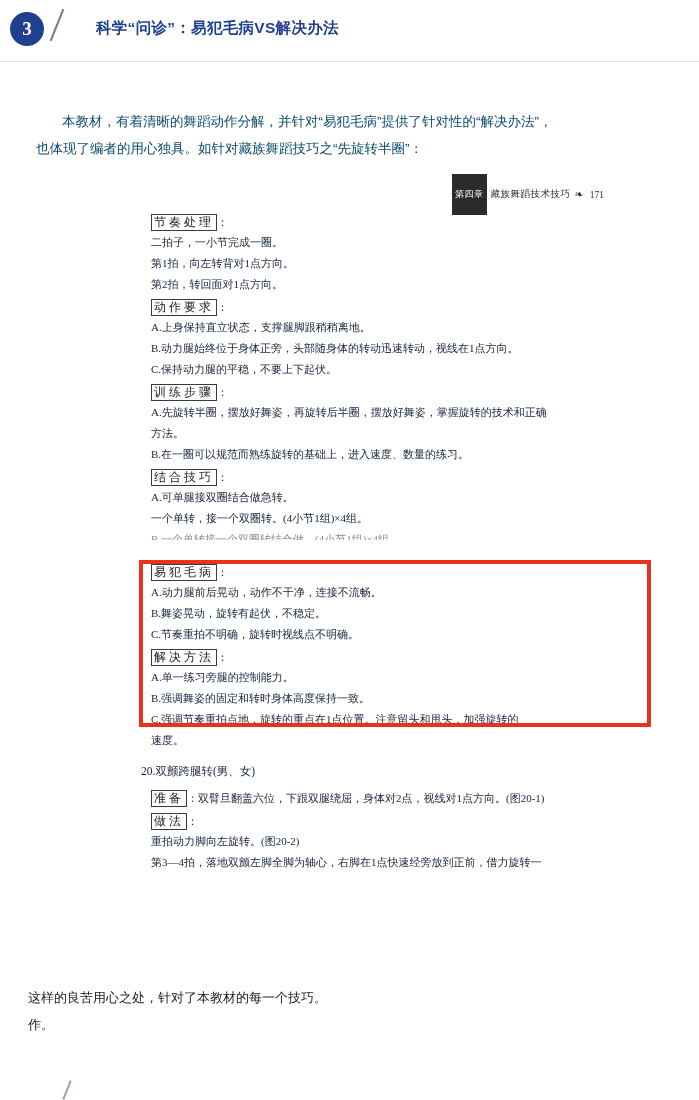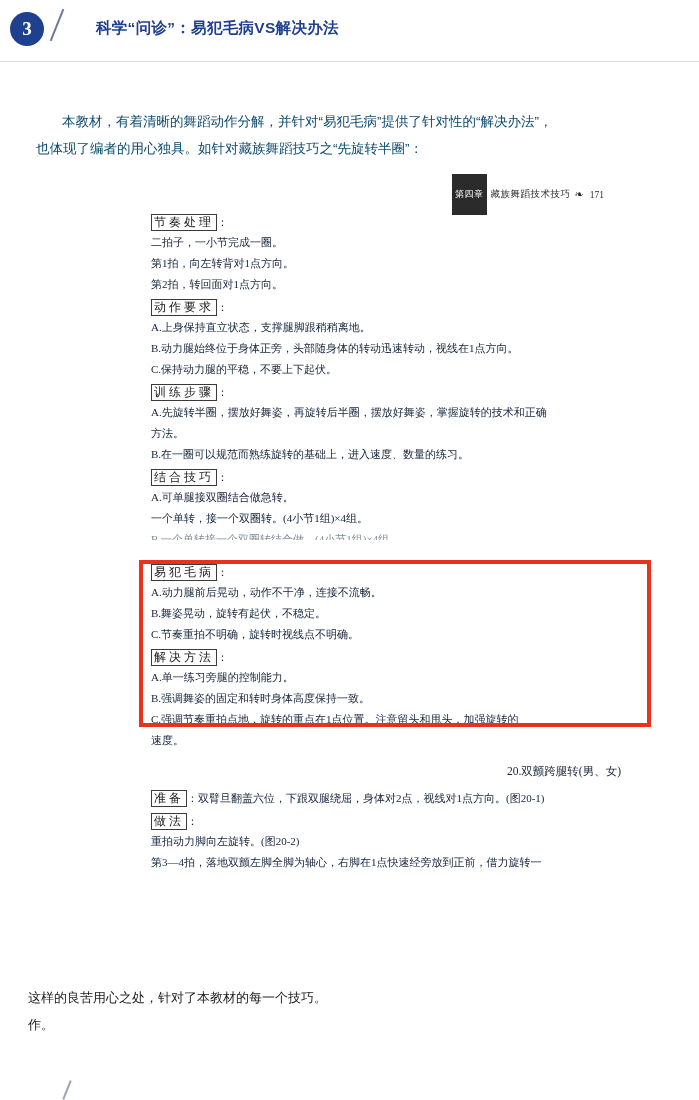--- a/index.html
+++ b/index.html
@@ -235,21 +235,21 @@
     <div class="blk">
       <div class="lbl-row"><span class="sec-label">解决方法</span><span class="colon">：</span></div>
       <div class="line">A.单一练习旁腿的控制能力。</div>
       <div class="line">B.强调舞姿的固定和转时身体高度保持一致。</div>
       <div class="line">C.强调节奏重拍点地，旋转的重点在1点位置。注意留头和甩头，加强旋转的</div>
       <div class="line">速度。</div>
     </div>
 
     <div style="height:8px"></div>
 
-    <div class="line" style="margin-left:-10px; font-size:11.5px;text-align:right;">20.双颤跨腿转(男、女)</div>
+    <div class="line" style="margin-left:-10px; font-size:11.5px;">20.双颤跨腿转(男、女)</div>
 
     <div style="height:6px"></div>
 
     <div class="blk">
       <div class="line"><span class="sec-label">准备</span><span>：双臂旦翻盖六位，下跟双腿绕屈，身体对2点，视线对1点方向。(图20-1)</span></div>
     </div>
 
     <div class="blk">
       <div class="lbl-row"><span class="sec-label">做法</span><span class="colon">：</span></div>
       <div class="line">重拍动力脚向左旋转。(图20-2)</div>

